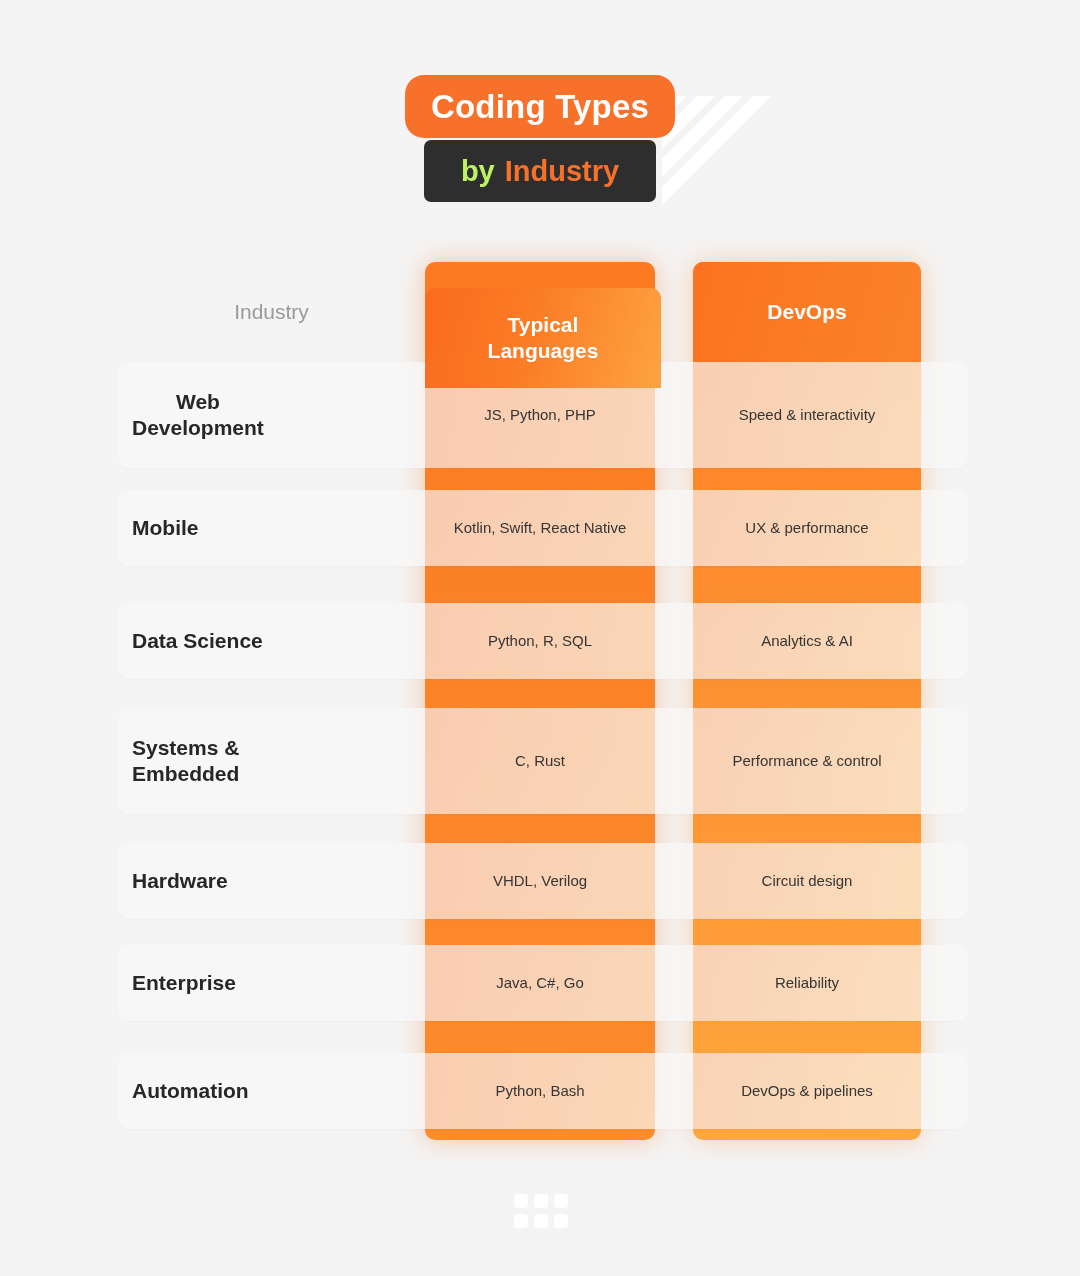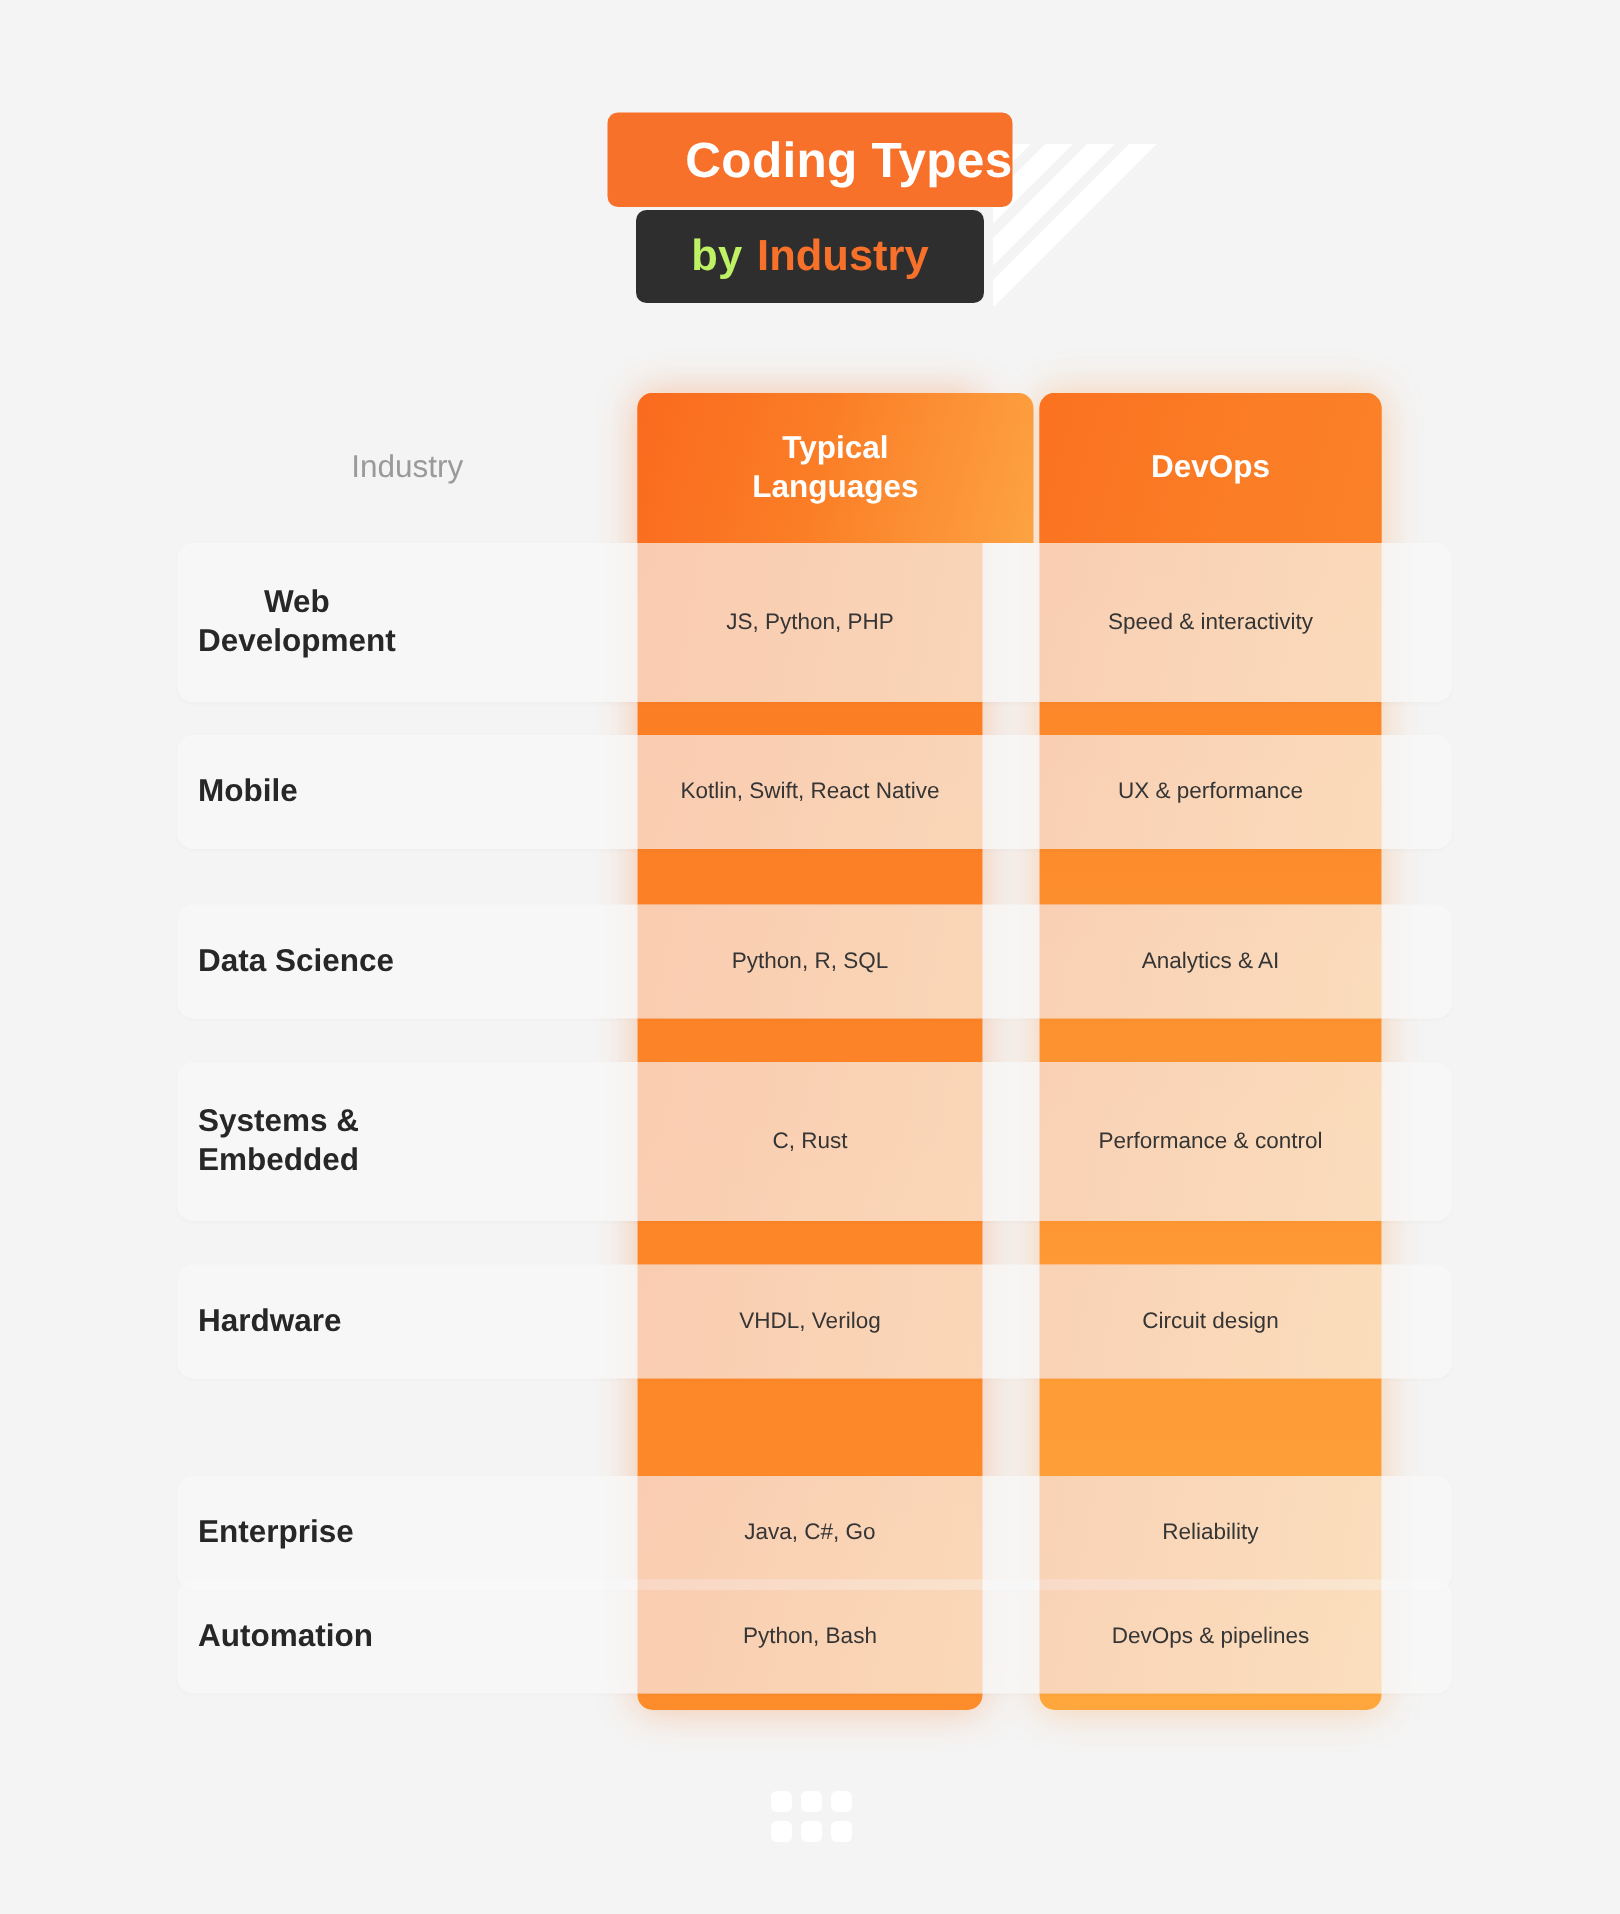--- a/index.html
+++ b/index.html
@@ -46,24 +46,24 @@
   .stripes span:nth-child(1) { left: -38px; top: -40px; }
   .stripes span:nth-child(2) { left: -10px; top: -40px; }
   .stripes span:nth-child(3) { left: 18px;  top: -40px; }
   .stripes span:nth-child(4) { left: 46px;  top: -40px; }
 
   .title-main {
     position: absolute;
     left: 405px; top: 75px;
     width: 270px; height: 63px;
     background: #f8712b;
-    border-radius: 7px;
-    display: flex;
-    align-items: center;
-    justify-content: flex-end;
+    border-radius: 19px;
+    display: flex;
+    align-items: center;
+    justify-content: center;
     z-index: 3;
   }
   .title-main span {
     color: #ffffff;
     font-size: 33px;
     font-weight: bold;
     letter-spacing: 0.2px;
     line-height: 1;
   }
 
@@ -123,22 +123,23 @@
     position: absolute;
     top: 262px;
     height: 100px;
     border-radius: 10px 10px 0 0;
     display: flex;
     align-items: center;
     justify-content: center;
     z-index: 4;
   }
   .col-header.lang {
-    left: 425px; width: 264px;
+    left: 425px; width: 236px;
     background: linear-gradient(105deg, #fa6a1e 0%, #fb7d26 45%, #fda342 100%);
+    margin-top: 26px;
   }
   .col-header.focus {
     left: 693px; width: 228px;
     background: linear-gradient(105deg, #fb7220 0%, #fb7d26 60%, #fb8128 100%);
   }
   .col-header span {
     color: #ffffff;
     font-size: 21px;
     font-weight: bold;
     text-align: center;
@@ -353,21 +354,21 @@
         <span>Hardware</span>
       </div>
       <div class="cell-lang">
         <span>VHDL, Verilog</span>
       </div>
       <div class="cell-focus">
         <span>Circuit design</span>
       </div>
     </div>
 
-    <div class="row-card" style="top:984px; height:76px;">
+    <div class="row-card" style="top:945px; height:76px;">
       <div class="wash-lang"></div>
       <div class="wash-focus"></div>
       <div class="cell-industry">
         <span>Enterprise</span>
       </div>
       <div class="cell-lang">
         <span>Java, C#, Go</span>
       </div>
       <div class="cell-focus">
         <span>Reliability</span>

